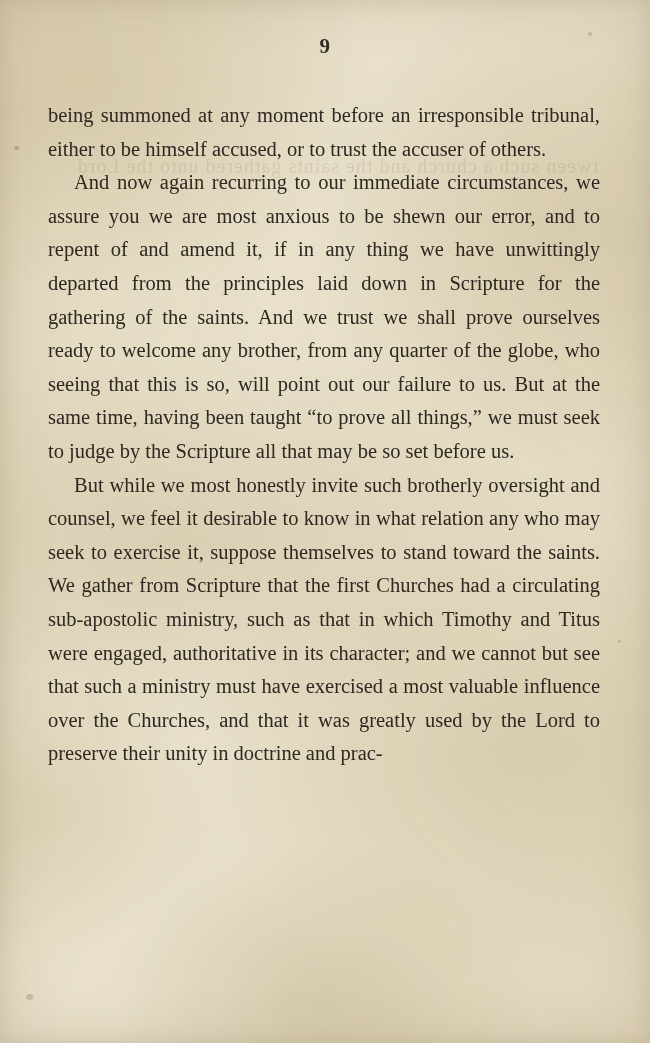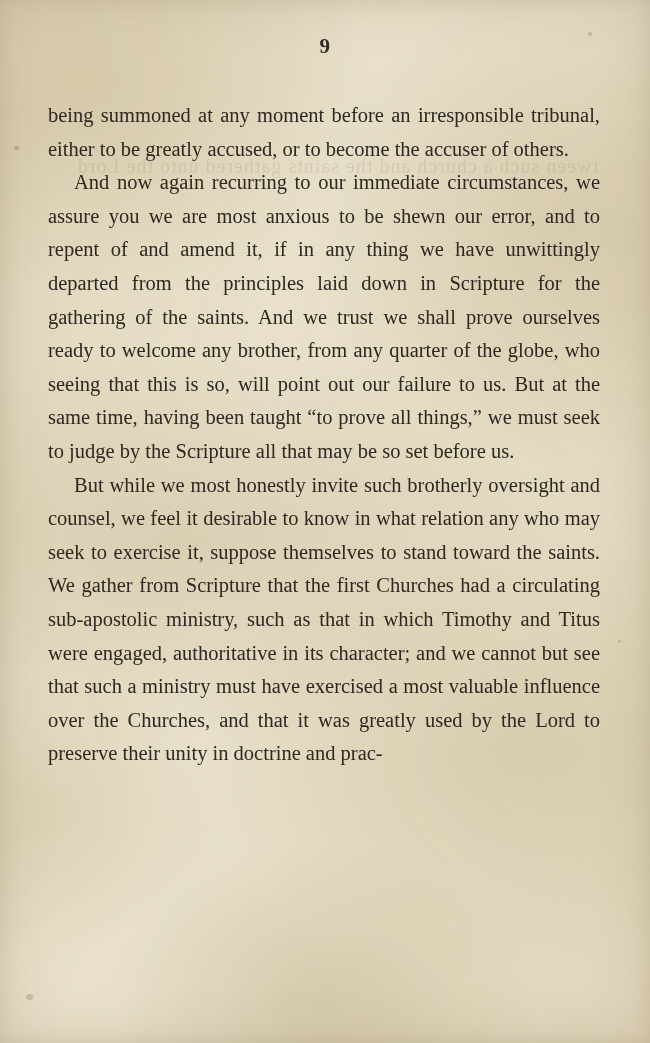--- a/index.html
+++ b/index.html
@@ -97,21 +97,21 @@
 </style>
 </head>
 <body>
 
 <div class="paper-texture"></div>
 <div class="showthrough">tween such a church and the saints gathered unto the Lord</div>
 
 <div class="page">
   <div class="page-number">9</div>
   <div class="body-text">
-    <p class="no-indent">being summoned at any moment before an irresponsible tribunal, either to be greatly accused, or to become the accuser of others.</p>
+    <p class="no-indent">being summoned at any moment before an irresponsible tribunal, either to be himself accused, or to trust the accuser of others.</p>
     <p>And now again recurring to our immediate circumstances, we assure you we are most anxious to be shewn our error, and to repent of and amend it, if in any thing we have unwittingly departed from the principles laid down in Scripture for the gathering of the saints. And we trust we shall prove ourselves ready to welcome any brother, from any quarter of the globe, who seeing that this is so, will point out our failure to us. But at the same time, having been taught “to prove all things,” we must seek to judge by the Scripture all that may be so set before us.</p>
     <p>But while we most honestly invite such brotherly oversight and counsel, we feel it desirable to know in what relation any who may seek to exercise it, suppose themselves to stand toward the saints. We gather from Scripture that the first Churches had a circulating sub-apostolic ministry, such as that in which Timothy and Titus were engaged, authoritative in its character; and we cannot but see that such a ministry must have exercised a most valuable influence over the Churches, and that it was greatly used by the Lord to preserve their unity in doctrine and prac-</p>
   </div>
 </div>
 
 <div class="speck s1"></div>
 <div class="speck s2"></div>
 <div class="speck s3"></div>
 <div class="speck s4"></div>
 <div class="edge-shade"></div>

